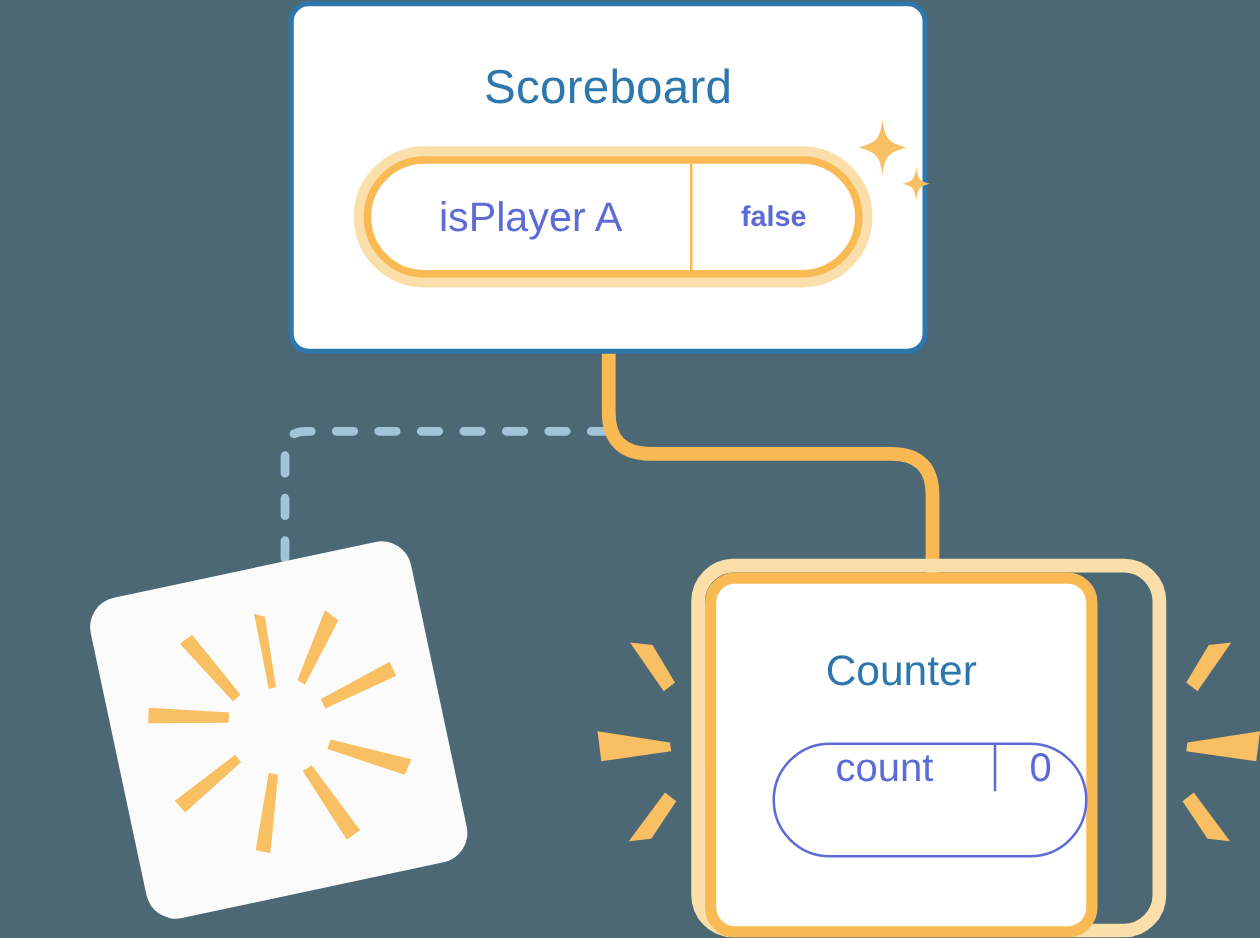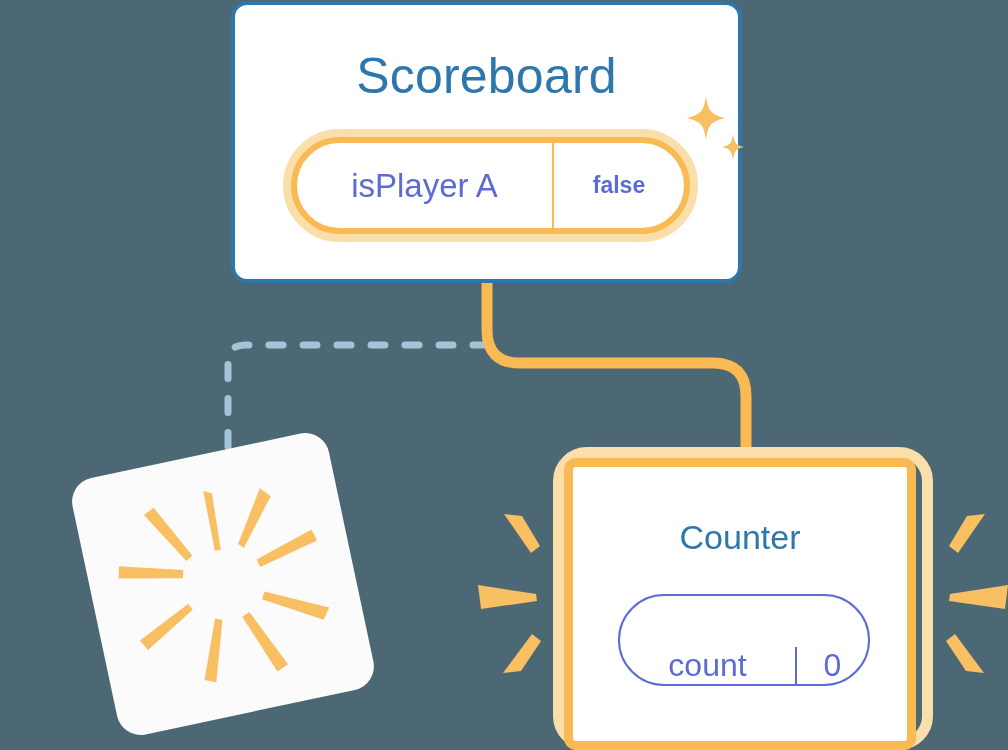--- a/index.html
+++ b/index.html
@@ -41,32 +41,32 @@
     border-radius: 16px;
     box-sizing: border-box;
     z-index: 6;
   }
   #scoreboard-title {
     position: absolute;
     left: 0;
     top: 46px;
     width: 100%;
     text-align: center;
-    font-size: 50px;
+    font-size: 38px;
     font-weight: 400;
     letter-spacing: 0.2px;
     color: #2e77ac;
     line-height: 1;
   }
 
   
   #scoreboard-pill-wrap {
     position: absolute;
     left: 48px;
-    top: 124px;
+    top: 112px;
     width: 415px;
     height: 113px;
   }
   #scoreboard-pill-glow {
     position: absolute;
     left: 0; top: 0;
     width: 415px;
     height: 113px;
     border-radius: 60px;
     box-sizing: border-box;
@@ -143,24 +143,24 @@
     height: 303px;
     border-radius: 34px;
     box-sizing: border-box;
     border: 11px solid #fbdfab;
     z-index: 5;
   }
   #counter-card {
     position: absolute;
     left: 564px;
     top: 458px;
-    width: 352px;
+    width: 314px;
     height: 292px;
     background: #ffffff;
-    border-radius: 12px;
+    border-radius: 24px;
     box-sizing: border-box;
     border: 9px solid #f9b953;
     z-index: 6;
   }
   #counter-title {
     position: absolute;
     left: 0;
     top: 53px;
     width: 100%;
     text-align: center;
@@ -172,21 +172,21 @@
     position: absolute;
     left: 45px;
     top: 127px;
     width: 252px;
     height: 92px;
     border-radius: 50px;
     box-sizing: border-box;
     border: 2.5px solid #5c6bd6;
     background: #ffffff;
     display: flex;
-    align-items: flex-end;
+    align-items: flex-start;
   }
   #counter-pill .pill-key {
     flex: 0 0 175px;
     display: flex;
     align-items: center;
     justify-content: center;
     font-size: 32px;
     color: #5c6bd6;
     border-right: 2.5px solid #5c6bd6;
   }

